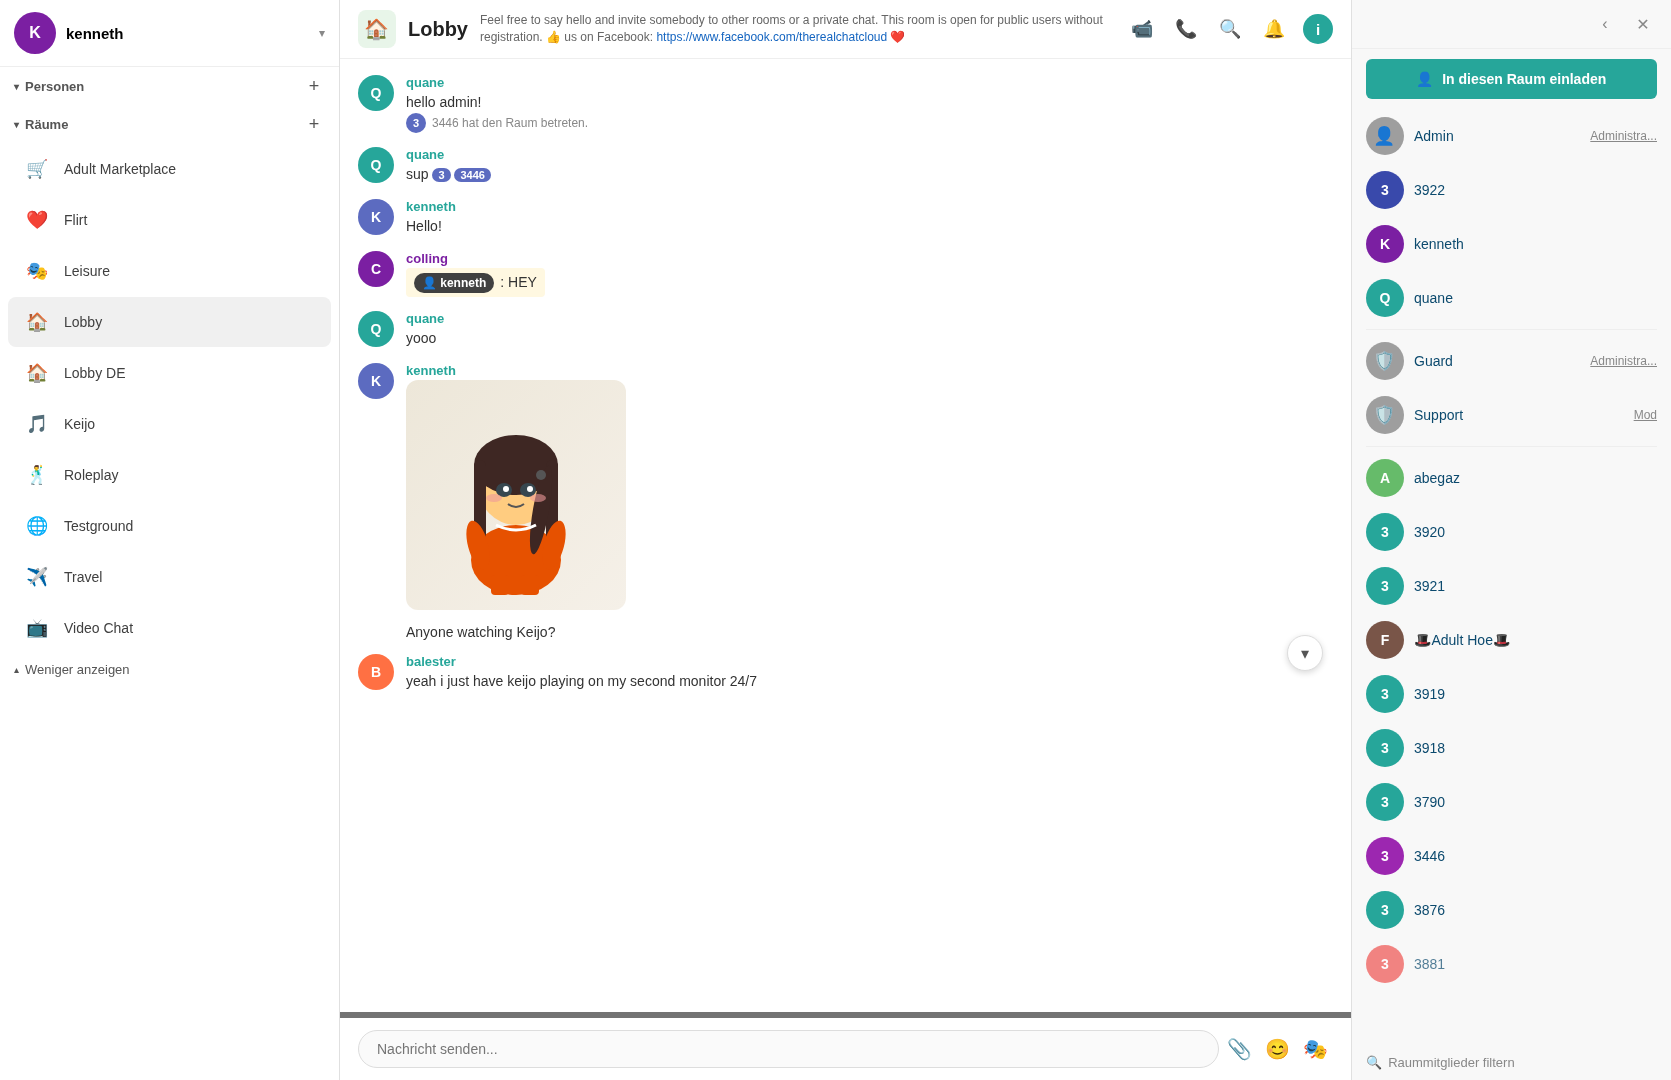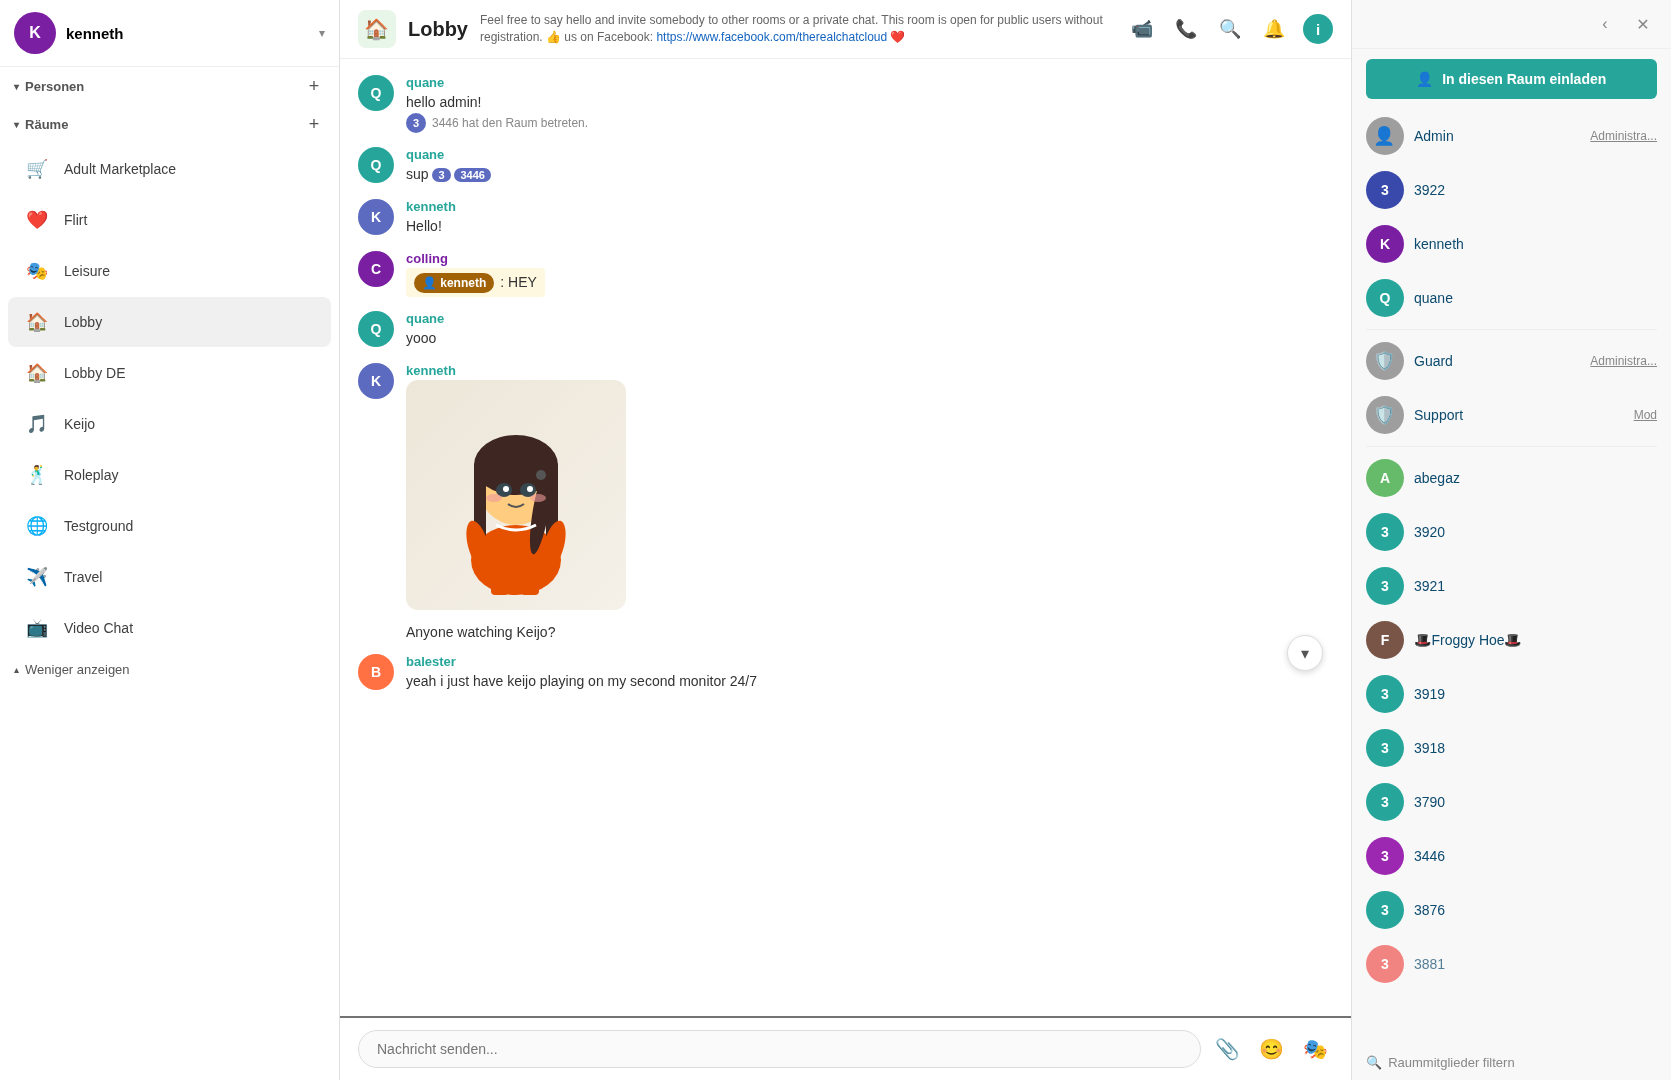--- a/index.html
+++ b/index.html
@@ -43,29 +43,29 @@
     .header-action-btn.info { width: 30px; height: 30px; border-radius: 50%; background: #26a69a; color: white; font-weight: bold; font-size: 15px; }
 
     .messages { flex: 1; overflow-y: auto; padding: 16px 18px; display: flex; flex-direction: column; gap: 14px; }
     .message { display: flex; gap: 12px; align-items: flex-start; }
     .msg-avatar { width: 36px; height: 36px; border-radius: 50%; flex-shrink: 0; display: flex; align-items: center; justify-content: center; font-weight: bold; color: white; font-size: 14px; overflow: hidden; }
     .msg-content { flex: 1; }
     .msg-username { font-weight: 600; color: #26a69a; font-size: 13px; margin-bottom: 2px; cursor: pointer; }
     .msg-username.purple { color: #7b1fa2; }
     .msg-text { font-size: 14px; color: #333; line-height: 1.5; }
     .msg-highlight { background: #fff8e1; border-radius: 4px; padding: 4px 8px; display: inline-flex; align-items: center; gap: 6px; }
-    .msg-highlight .mention { background: #a16207; color: white; border-radius: 12px; padding: 1px 8px; font-size: 12px; font-weight: 600; display: inline-flex; align-items: center; gap: 4px; }
+    .msg-highlight .mention { background: #404040; color: white; border-radius: 12px; padding: 1px 8px; font-size: 12px; font-weight: 600; display: inline-flex; align-items: center; gap: 4px; }
     .system-msg { font-size: 12px; color: #888; display: flex; align-items: center; gap: 6px; }
     .system-badge { width: 20px; height: 20px; border-radius: 50%; background: #5c6bc0; color: white; display: flex; align-items: center; justify-content: center; font-size: 11px; font-weight: bold; }
     .badge-num { background: #5c6bc0; color: white; border-radius: 10px; padding: 1px 6px; font-size: 11px; font-weight: 600; }
     .sticker-img { width: 220px; height: 230px; background: linear-gradient(135deg, #f5f5f5, #ede7d9); border-radius: 12px; display: flex; align-items: center; justify-content: center; font-size: 80px; }
 
     .scroll-bottom { width: 36px; height: 36px; border-radius: 50%; background: #fff; border: 1px solid #ddd; display: flex; align-items: center; justify-content: center; cursor: pointer; box-shadow: 0 2px 6px rgba(0,0,0,0.15); align-self: flex-end; margin-top: -20px; color: #555; font-size: 16px; }
 
-    .chat-input-area { padding: 12px 18px; border-top: 2px solid #737373; display: flex; align-items: center; gap: 10px; flex-shrink: 0; }
+    .chat-input-area { padding: 12px 18px; border-top: 6px solid #737373; display: flex; align-items: center; gap: 4px; flex-shrink: 0; }
     .chat-input { flex: 1; border: 1px solid #ddd; border-radius: 24px; padding: 10px 18px; font-size: 14px; outline: none; color: #aaa; background: #fafafa; }
     .input-action-btn { background: none; border: none; cursor: pointer; color: #888; font-size: 20px; width: 34px; height: 34px; display: flex; align-items: center; justify-content: center; border-radius: 50%; }
 
     
     .right-panel { width: 320px; background: #f8f8f8; border-left: 1px solid #e0e0e0; display: flex; flex-direction: column; flex-shrink: 0; }
     .right-panel-header { display: flex; justify-content: flex-end; padding: 10px 14px; gap: 10px; border-bottom: 1px solid #eee; }
     .panel-btn { background: none; border: none; cursor: pointer; color: #888; font-size: 16px; width: 28px; height: 28px; display: flex; align-items: center; justify-content: center; border-radius: 4px; }
 
     .invite-btn { margin: 10px 14px; background: #26a69a; color: white; border: none; border-radius: 6px; padding: 12px; font-size: 14px; font-weight: 600; cursor: pointer; display: flex; align-items: center; justify-content: center; gap: 8px; }
 
@@ -361,21 +361,21 @@
       <span class="member-name">3920</span>
     </div>
 
     <div class="member-item">
       <div class="member-avatar av-teal">3</div>
       <span class="member-name">3921</span>
     </div>
 
     <div class="member-item">
       <div class="member-avatar" style="background:#795548">F</div>
-      <span class="member-name">🎩Froggy Hoe🎩</span>
+      <span class="member-name">🎩Adult Hoe🎩</span>
     </div>
 
     <div class="member-item">
       <div class="member-avatar av-teal">3</div>
       <span class="member-name">3919</span>
     </div>
 
     <div class="member-item">
       <div class="member-avatar av-teal">3</div>
       <span class="member-name">3918</span>

